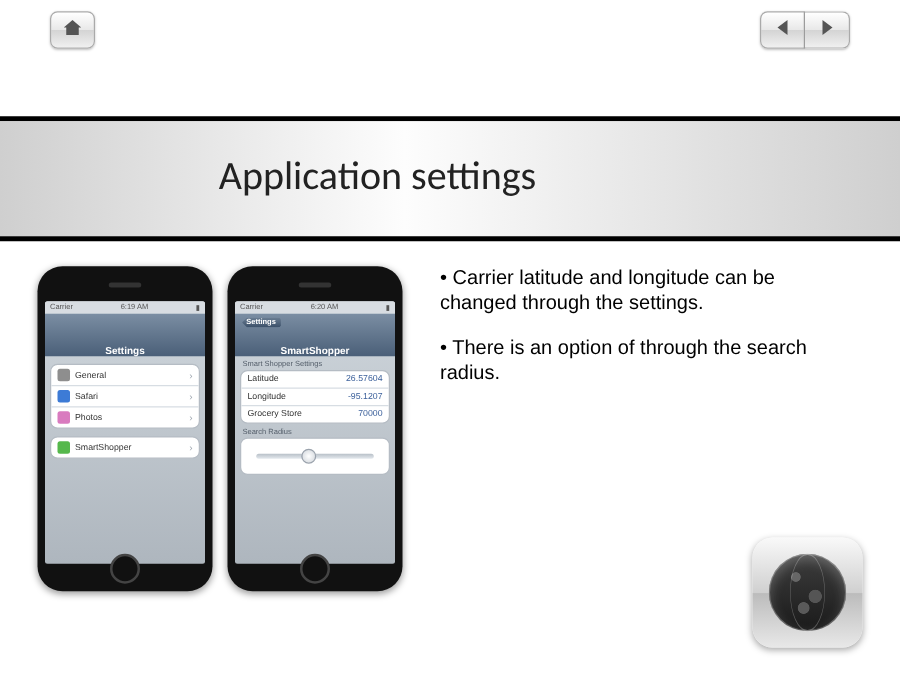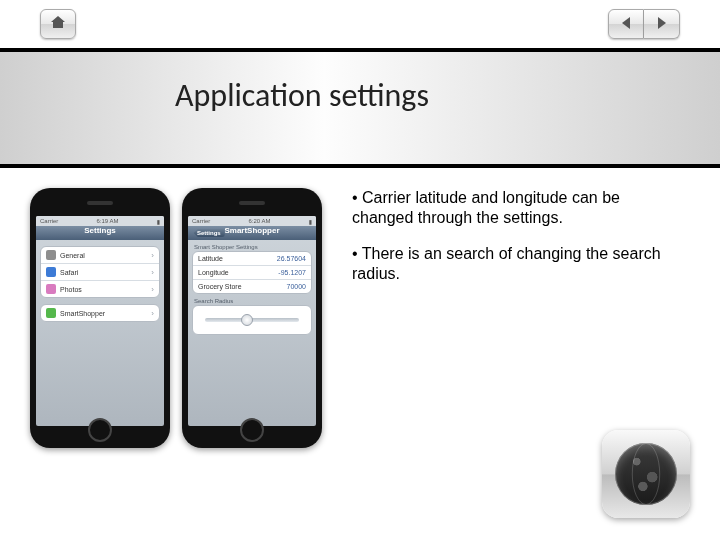--- a/index.html
+++ b/index.html
@@ -27,22 +27,23 @@
     box-shadow: 0 1px 2px rgba(0,0,0,.25);
     display: inline-flex;
     align-items: center;
     justify-content: center;
     color: #555;
   }
   .btn-pair { display: flex; gap: 0; }
   .btn-pair .btn3d:first-child { border-radius: 6px 0 0 6px; }
   .btn-pair .btn3d:last-child  { border-radius: 0 6px 6px 0; border-left: none; }
   .title-band {
-    position: relative;
-    height: 120px;
+    margin-top: 45px;
+    position: relative;
+    height: 100px;
   }
   .title-band::before, .title-band::after {
     content: "";
     position: absolute; left: 0; right: 0;
     height: 4px; background: #000;
   }
   .title-band::before { top: 0; }
   .title-band::after  { bottom: 0; }
   .title-band-bg {
     position: absolute; inset: 4px 0;
@@ -91,23 +92,23 @@
     overflow:hidden;
     font-size:7px;
     color:#333;
   }
   .statusbar {
     height:10px; background:#d8dde2;
     display:flex; justify-content:space-between; align-items:center;
     padding:0 4px; font-size:6px; color:#555;
   }
   .navbar {
-    height:14px;
+    height:34px;
     background:linear-gradient(#7b8ea3,#4a5f78);
-    color:#fff; display:flex; align-items:flex-start; justify-content:center;
+    color:#fff; display:flex; align-items:flex-end; justify-content:center;
     font-weight:bold; font-size:8px; position:relative;
   }
   .navbar .back {
     position:absolute; left:3px; top:3px;
     background:linear-gradient(#6b7e93,#3a4f68);
     padding:1px 4px 1px 6px; border-radius:3px;
     font-size:6px;
     clip-path: polygon(8% 50%, 20% 0, 100% 0, 100% 100%, 20% 100%);
   }
   .group-label {
@@ -286,20 +287,20 @@
           <div class="slider-track" style="flex:1">
             <div class="slider-thumb" style="left:38%"></div>
           </div>
         </div>
       </div>
     </div>
   </div>
 
   <div class="bullets">
     <p>• Carrier latitude and longitude can be changed through the settings.</p>
-    <p>• There is an search of changing the search radius.</p>
+    <p>• There is an option of through the search radius.</p>
   </div>
 
 </div>
 
 <div class="globe-badge">
   <div class="globe"></div>
 </div>
 
 </body></html>

